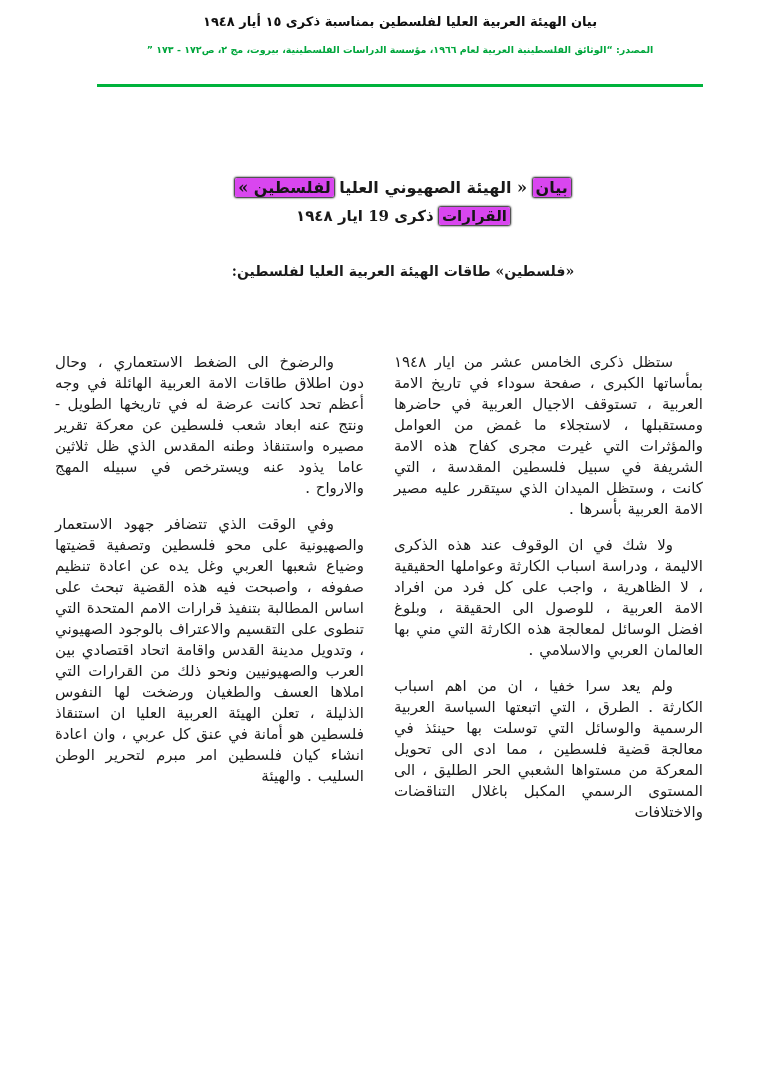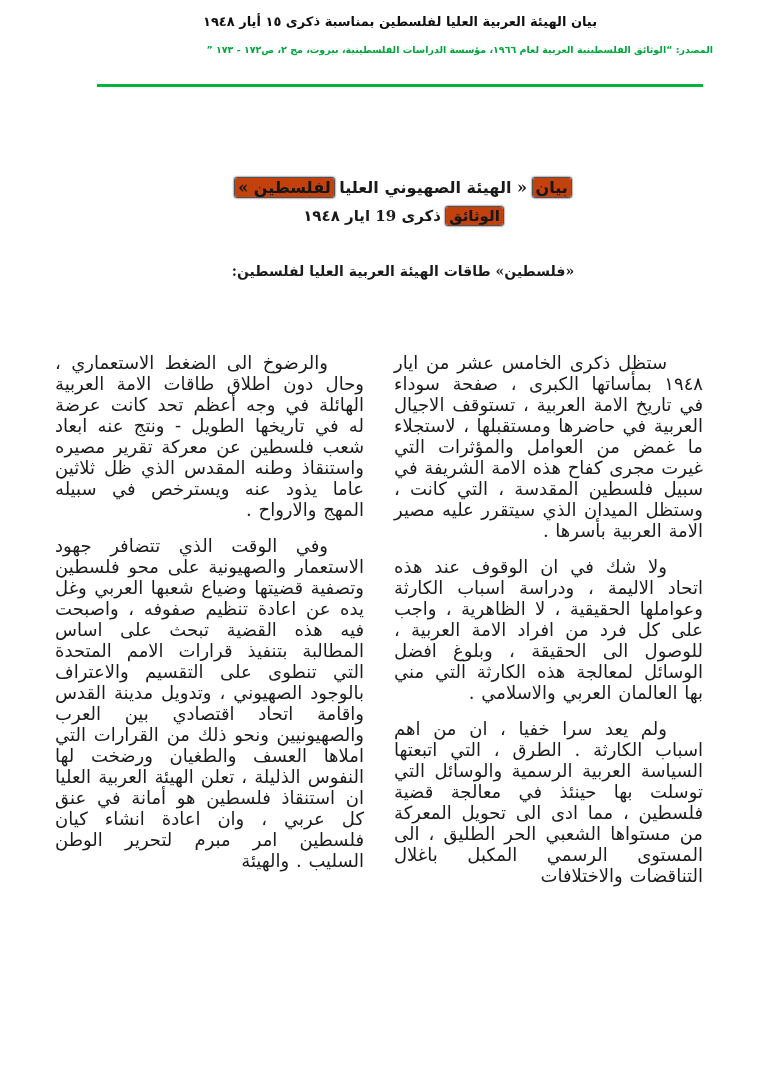--- a/index.html
+++ b/index.html
@@ -25,23 +25,23 @@
     left: 0;
     text-align: center;
     font-size: 13px;
     font-weight: bold;
     color: #111111;
     letter-spacing: 0.2px;
   }
   .source-line {
     position: absolute;
     top: 44px;
-    right: 45px;
+    right: 57px;
     left: 57px;
-    text-align: right;
+    text-align: center;
     font-size: 9.5px;
     font-weight: bold;
     color: #00A63C;
     font-family: "DejaVu Sans", sans-serif;
   }
   .green-rule {
     position: absolute;
     top: 84px;
     right: 55px;
     left: 55px;
@@ -65,21 +65,21 @@
     font-size: 15px;
     font-weight: bold;
     margin-bottom: 34px;
   }
   .meta-line {
     font-size: 14px;
     font-weight: bold;
     line-height: 24px;
   }
   .smudge {
-    background: #c2410c;
+    background: #d946ef;
     color: #161616;
     border-radius: 2px;
     padding: 0 3px;
     box-shadow: 0 0 2px 1px #161616;
   }
   
   .body-columns {
     position: absolute;
     top: 352px;
     right: 55px;
@@ -87,21 +87,21 @@
     display: flex;
     flex-direction: row;   
     gap: 30px;
   }
   .column {
     width: 309px;
     flex: 0 0 309px;
   }
   .column p {
     margin: 0 0 15px 0;
-    font-size: 18px;
+    font-size: 15px;
     line-height: 21px;
     text-align: justify;
     text-indent: 2em;
     color: #1c1c1c;
     word-spacing: 1px;
   }
 </style>
 </head>
 <body>
 
@@ -113,31 +113,31 @@
 
   <div class="green-rule"></div>
 
   <div class="title-block">
     <div class="title-line1">
       <span class="smudge">بيان</span>
       <span>« الهيئة الصهيوني العليا</span>
       <span class="smudge">لفلسطين »</span>
     </div>
     <div class="title-line2">
-      <span class="smudge">الوثائق</span>
+      <span class="smudge">القرارات</span>
       <span>ذكرى 19 ايار ١٩٤٨</span>
     </div>
     <div class="meta-line">«فلسطين» طاقات الهيئة العربية العليا لفلسطين:</div>
   </div>
 
   <div class="body-columns">
 
     <div class="column">
       <p>ستظل ذكرى الخامس عشر من ايار ١٩٤٨ بمأساتها الكبرى ، صفحة سوداء في تاريخ الامة العربية ، تستوقف الاجيال العربية في حاضرها ومستقبلها ، لاستجلاء ما غمض من العوامل والمؤثرات التي غيرت مجرى كفاح هذه الامة الشريفة في سبيل فلسطين المقدسة ، التي كانت ، وستظل الميدان الذي سيتقرر عليه مصير الامة العربية بأسرها .</p>
-      <p>ولا شك في ان الوقوف عند هذه اتحاد الاليمة ، ودراسة اسباب الكارثة وعواملها الحقيقية ، لا الظاهرية ، واجب على كل فرد من افراد الامة العربية ، للوصول الى الحقيقة ، وبلوغ افضل الوسائل لمعالجة هذه الكارثة التي مني بها العالمان العربي والاسلامي .</p>
+      <p>ولا شك في ان الوقوف عند هذه الذكرى الاليمة ، ودراسة اسباب الكارثة وعواملها الحقيقية ، لا الظاهرية ، واجب على كل فرد من افراد الامة العربية ، للوصول الى الحقيقة ، وبلوغ افضل الوسائل لمعالجة هذه الكارثة التي مني بها العالمان العربي والاسلامي .</p>
       <p>ولم يعد سرا خفيا ، ان من اهم اسباب الكارثة . الطرق ، التي اتبعتها السياسة العربية الرسمية والوسائل التي توسلت بها حينئذ في معالجة قضية فلسطين ، مما ادى الى تحويل المعركة من مستواها الشعبي الحر الطليق ، الى المستوى الرسمي المكبل باغلال التناقضات والاختلافات</p>
     </div>
 
     <div class="column">
       <p>والرضوخ الى الضغط الاستعماري ، وحال دون اطلاق طاقات الامة العربية الهائلة في وجه أعظم تحد كانت عرضة له في تاريخها الطويل - ونتج عنه ابعاد شعب فلسطين عن معركة تقرير مصيره واستنقاذ وطنه المقدس الذي ظل ثلاثين عاما يذود عنه ويسترخص في سبيله المهج والارواح .</p>
       <p>وفي الوقت الذي تتضافر جهود الاستعمار والصهيونية على محو فلسطين وتصفية قضيتها وضياع شعبها العربي وغل يده عن اعادة تنظيم صفوفه ، واصبحت فيه هذه القضية تبحث على اساس المطالبة بتنفيذ قرارات الامم المتحدة التي تنطوى على التقسيم والاعتراف بالوجود الصهيوني ، وتدويل مدينة القدس واقامة اتحاد اقتصادي بين العرب والصهيونيين ونحو ذلك من القرارات التي املاها العسف والطغيان ورضخت لها النفوس الذليلة ، تعلن الهيئة العربية العليا ان استنقاذ فلسطين هو أمانة في عنق كل عربي ، وان اعادة انشاء كيان فلسطين امر مبرم لتحرير الوطن السليب . والهيئة</p>
     </div>
 
   </div>
 

